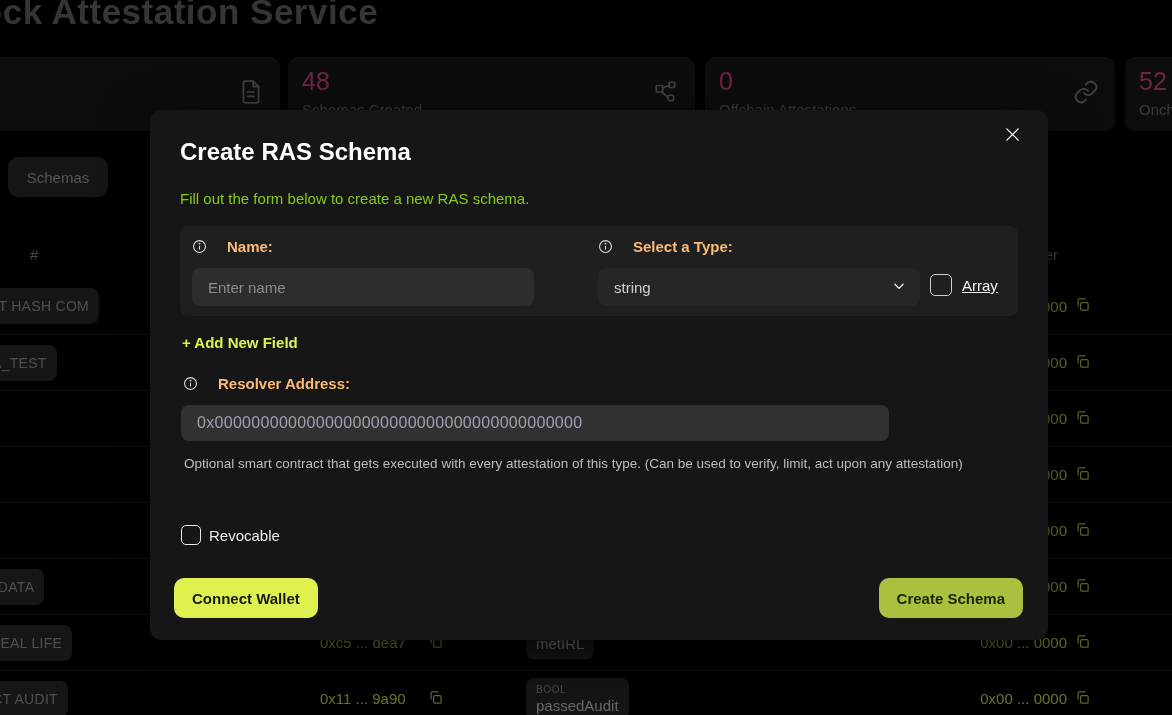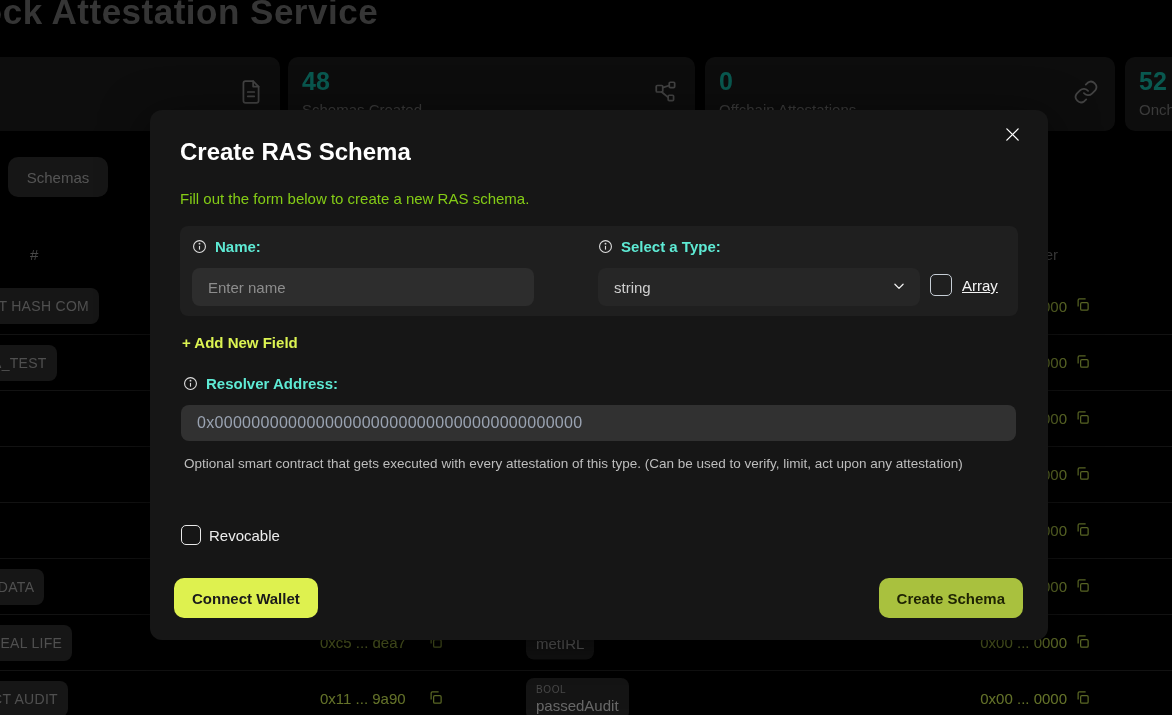--- a/index.html
+++ b/index.html
@@ -5,21 +5,21 @@
   * { margin:0; padding:0; box-sizing:border-box; }
   html,body { width:1172px; height:715px; overflow:hidden; background:#000;
     font-family:"Liberation Sans", sans-serif; }
   .viewport { position:relative; width:1172px; height:715px; background:#000; overflow:hidden; }
 
   
   .page-title { position:absolute; left:-133px; top:-8px; font-size:35px; font-weight:700;
     letter-spacing:.5px; color:#6f6f6f; white-space:nowrap; }
 
   .stat-card { position:absolute; top:57px; height:74px; background:#1c1c1c; border-radius:10px; }
-  .stat-value { position:absolute; left:14px; top:10px; font-size:25px; font-weight:700; color:#14b8a6; }
+  .stat-value { position:absolute; left:14px; top:10px; font-size:25px; font-weight:400; color:#ec4899; }
   .stat-label { position:absolute; left:14px; top:44px; font-size:15px; color:#7a7a7a; white-space:nowrap; }
   .stat-icon  { position:absolute; right:16px; top:50%; transform:translateY(-50%); color:#8b8b8b; }
 
   .tab-pill { position:absolute; left:8px; top:157px; width:100px; height:40px; background:#2e2e2e;
     border-radius:10px; display:flex; align-items:center; justify-content:center;
     font-size:15px; color:#b0b0b0; }
 
   .tbl-header { position:absolute; top:246px; font-size:15px; color:#959595; }
   .tbl-header.num { left:30px; }
   .tbl-header.res { right:114px; }
@@ -48,22 +48,22 @@
   
   .modal { position:absolute; left:150px; top:110px; width:898px; height:530px; background:#161616;
     border-radius:12px; z-index:10; box-shadow:0 12px 48px rgba(0,0,0,.65); }
   .modal-close { position:absolute; top:14px; right:26px; width:20px; height:20px; color:#fff;
     cursor:pointer; display:flex; align-items:center; justify-content:center; }
   .modal-title { position:absolute; left:30px; top:28px; font-size:24px; font-weight:700; color:#fff; }
   .modal-subtitle { position:absolute; left:30px; top:80px; font-size:15px; color:#84cc16; }
 
   .form-panel { position:absolute; left:30px; top:116px; width:838px; height:90px;
     background:#1f1f1f; border-radius:8px; }
-  .field-label { position:absolute; display:flex; align-items:center; gap:8px; font-size:15px;
-    font-weight:700; color:#5eead4; }
+  .field-label { position:absolute; display:flex; align-items:center; gap:20px; font-size:15px;
+    font-weight:700; color:#fdba74; }
   .lbl-name { left:12px; top:12px; }
   .lbl-type { left:418px; top:12px; }
   .info-icon { display:inline-flex; color:#dcdcdc; }
 
   .text-input { position:absolute; border:none; outline:none; background:#2d2d2d; border-radius:8px;
     color:#d9d9d9; font-size:15px; font-family:"Liberation Sans", sans-serif; padding:0 16px; }
   .text-input::placeholder { color:#8d8d8d; }
   .name-input { left:12px; top:42px; width:342px; height:38px; }
 
   .type-select { position:absolute; left:418px; top:42px; width:322px; height:38px; background:#262626;
@@ -73,21 +73,21 @@
 
   .checkbox { background:transparent; cursor:pointer; }
   .array-checkbox { position:absolute; left:750px; top:48px; width:22px; height:22px;
     border:1.5px solid #c6cdd5; border-radius:5px; }
   .array-label { position:absolute; left:782px; top:51px; font-size:15px; color:#f3f3f3;text-decoration:underline; }
 
   .add-field-link { position:absolute; left:32px; top:224px; font-size:15px; font-weight:700;
     color:#dcf452; cursor:pointer; }
 
   .lbl-resolver { left:33px; top:265px; }
-  .resolver-input { left:31px; top:295px; width:835px; height:36px; background:#313131;
+  .resolver-input { left:31px; top:295px; width:708px; height:36px; background:#313131;
     color:#9aa3b2; font-size:16px; letter-spacing:.3px; }
   .resolver-help { position:absolute; left:34px; top:344px; width:802px; font-size:13.5px;
     line-height:20px; color:#bdbdbd; }
 
   .revocable-checkbox { position:absolute; left:31px; top:415px; width:20px; height:20px;
     border:1.5px solid #e8e8e8; border-radius:5px; }
   .revocable-label { position:absolute; left:59px; top:417px; font-size:15px; color:#ececec; }
 
   .btn { position:absolute; top:468px; height:40px; border:none; border-radius:10px; font-size:15px;
     font-weight:700; font-family:"Liberation Sans", sans-serif; cursor:pointer; padding:0 18px; }

